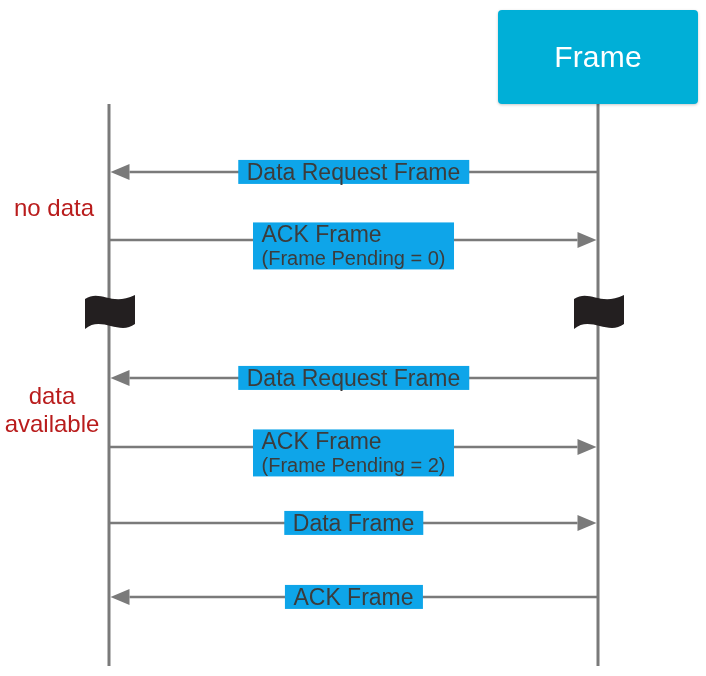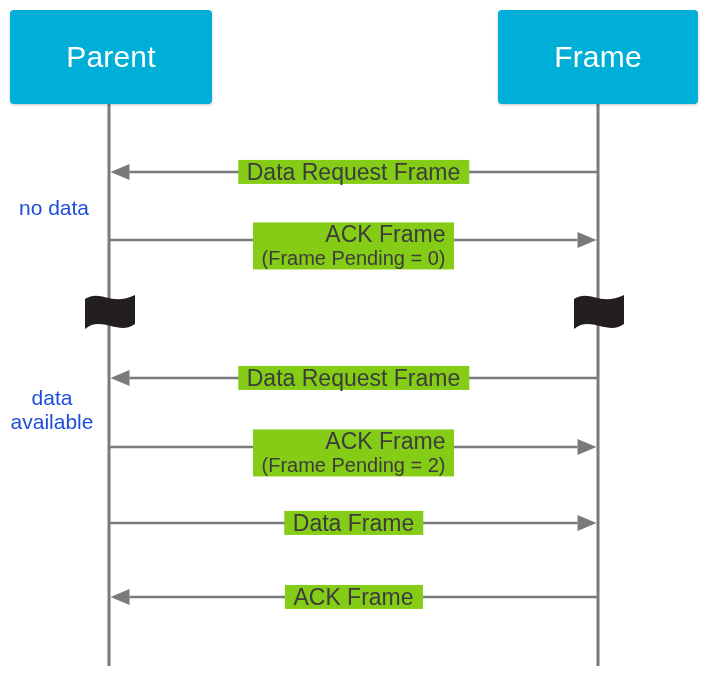--- a/index.html
+++ b/index.html
@@ -52,23 +52,23 @@
     white-space: nowrap;
   }
 
   #participant-parent { left: 10px;  top: 10px; width: 202px; height: 94px; }
   #participant-child  { left: 498px; top: 10px; width: 200px; height: 94px; }
 
   
   .message-label {
     position: absolute;
     transform: translate(-50%, -50%);
-    background: #84cc16;
+    background: #0ea5e9;
     padding: 0 9px;
-    text-align: right;
+    text-align: left;
     white-space: nowrap;
     color: #3c3c3c;
     font-family: "Liberation Sans", sans-serif;
     line-height: 1.05;
   }
   .message-title {
     display: block;
     font-size: 23px;
     font-weight: 400;
     color: #3c3c3c;
@@ -81,23 +81,23 @@
     color: #3c3c3c;
     white-space: nowrap;
     margin-top: 2px;
   }
 
   
   .side-note {
     position: absolute;
     transform: translate(-50%, -50%);
     text-align: center;
-    color: #1d4ed8;
+    color: #b91c1c;
     font-family: "Liberation Sans", sans-serif;
-    font-size: 21px;
+    font-size: 24px;
     line-height: 1.15;
     white-space: nowrap;
   }
   .side-note span { display: block; }
 </style>
 </head>
 <body>
 
 <div id="diagram-root">
 
@@ -113,23 +113,20 @@
       <line x1="109" y1="447" x2="577.5" y2="447" stroke="#7A7A7A" stroke-width="2.4"></line>
       <polygon points="596.5,447 577.5,439 577.5,455" fill="#7A7A7A"></polygon>
       <line x1="109" y1="523" x2="577.5" y2="523" stroke="#7A7A7A" stroke-width="2.4"></line>
       <polygon points="596.5,523 577.5,515 577.5,531" fill="#7A7A7A"></polygon>
       <line x1="598" y1="597" x2="129.5" y2="597" stroke="#7A7A7A" stroke-width="2.4"></line>
       <polygon points="110.5,597 129.5,589 129.5,605" fill="#7A7A7A"></polygon>
       <path d="M 85 299 C 101 289, 111 307, 135 295 L 135 324 C 119 336, 101 315, 85 329 Z" fill="#231F20"></path>
       <path d="M 574 299 C 590 289, 600 307, 624 295 L 624 324 C 608 336, 590 315, 574 329 Z" fill="#231F20"></path>
     </svg>
 
-  <div class="participant-box" id="participant-parent">
-    <span class="participant-label">Parent</span>
-  </div>
 
   <div class="participant-box" id="participant-child">
     <span class="participant-label">Frame</span>
   </div>
 
   <div id="text-layer">
       <div class="message-label" style="left: 353.5px; top: 172px;">
         <span class="message-title">Data Request Frame</span>
       </div>
       <div class="message-label" style="left: 353.5px; top: 246px;">

